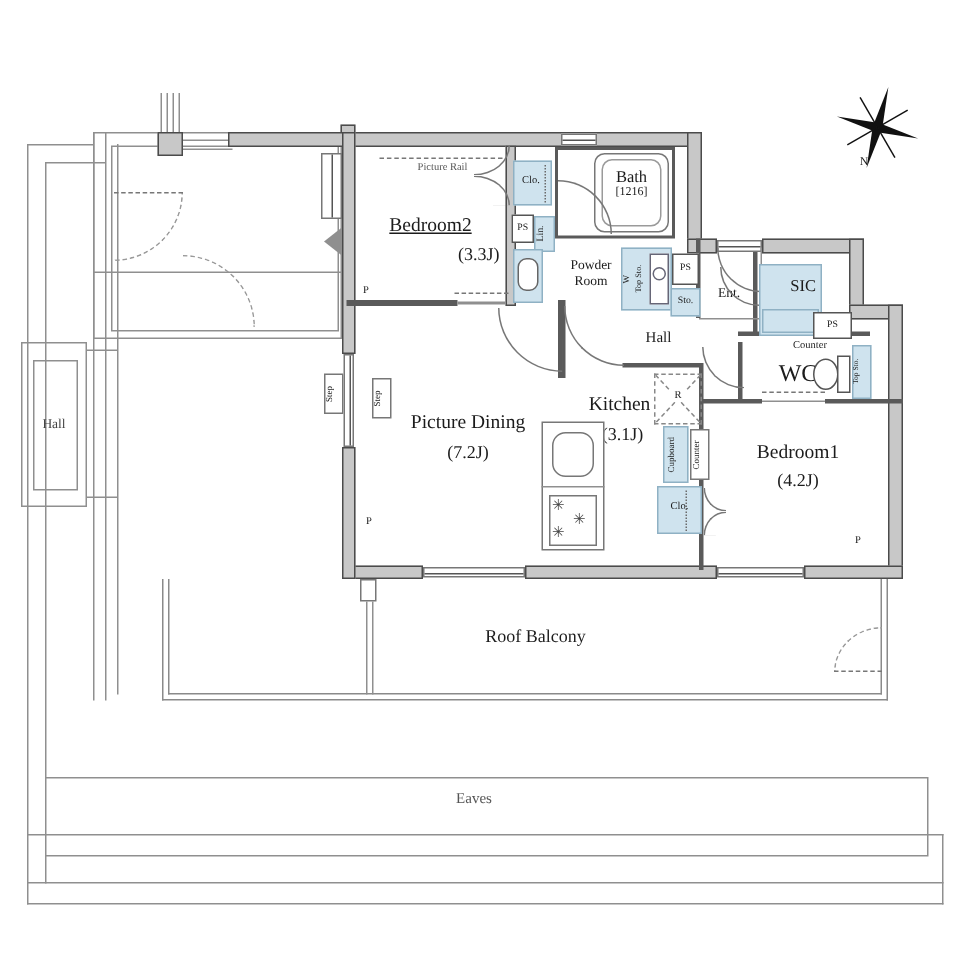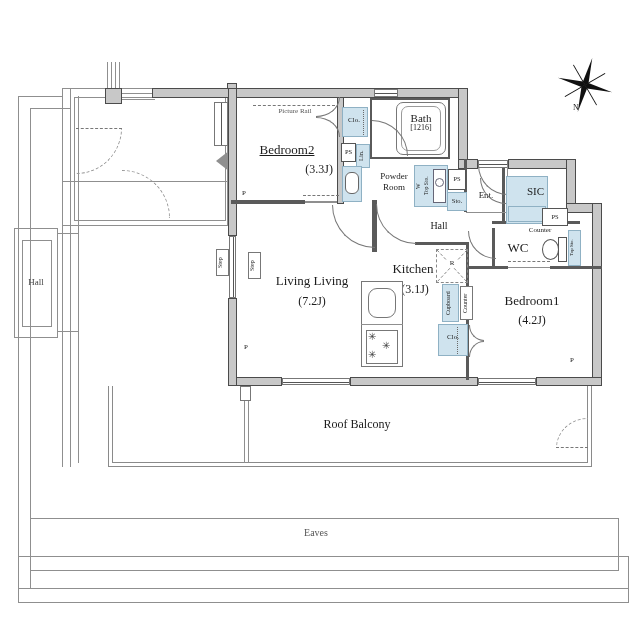--- a/index.html
+++ b/index.html
@@ -163,21 +163,21 @@
   <div class="abs lbl" style="left:470px;top:191px;width:32px;font-size:9px;">Ent.</div>
 
   <div class="abs blue" style="left:506px;top:176px;width:42px;height:48px;"></div>
   <div class="abs" style="left:508px;top:206px;width:38px;height:16px;border:1px solid #8fb1c4;"></div>
   <div class="abs lbl" style="left:510px;top:186px;width:34px;font-size:11px;text-align:right;">SIC</div>
   <div class="abs arc" style="left:480px;top:178px;width:26px;height:26px;border-left:1px solid #777;border-bottom:1px solid #777;border-bottom-left-radius:100%;"></div>
   <div class="abs box" style="left:542px;top:208px;width:26px;height:18px;"></div>
   <div class="abs lbl" style="left:542px;top:213px;width:26px;font-size:6.5px;">PS</div>
 
   <div class="abs lbl" style="left:516px;top:227px;width:48px;font-size:7px;">Counter</div>
-  <div class="abs lbl" style="left:504px;top:241px;width:28px;font-size:13px;">WC</div>
+  <div class="abs lbl" style="left:518px;top:241px;width:28px;font-size:16px;">WC</div>
   <div class="abs" style="left:542px;top:239px;width:17px;height:21px;border:1px solid #555;border-radius:50%;background:#fff;"></div>
   <div class="abs" style="left:558px;top:237px;width:9px;height:25px;border:1px solid #555;background:#fff;"></div>
   <div class="abs blue" style="left:568px;top:230px;width:13px;height:36px;"></div>
   <div class="abs vt" style="left:569px;top:232px;width:11px;height:32px;font-size:5px;">Top Sto.</div>
   <div class="abs arc" style="left:468px;top:231px;width:28px;height:28px;border-left:1px solid #777;border-bottom:1px solid #777;border-bottom-left-radius:100%;"></div>
 
   <div class="abs lbl" style="left:424px;top:221px;width:30px;font-size:10px;">Hall</div>
   <div class="abs arc" style="left:332px;top:205px;width:43px;height:43px;border-left:1px solid #777;border-bottom:1px solid #777;border-bottom-left-radius:100%;"></div>
 
   <div class="abs lbl" style="left:384px;top:262px;width:58px;font-size:13px;">Kitchen</div>
@@ -204,21 +204,21 @@
   <div class="abs vt" style="left:462px;top:287px;width:9px;height:32px;font-size:6px;">Counter</div>
 
   <div class="abs blue" style="left:438px;top:324px;width:30px;height:32px;"></div>
   <div class="abs dot-v" style="left:457px;top:327px;width:1px;height:27px;"></div>
   <div class="abs lbl" style="left:438px;top:334px;width:30px;font-size:7px;">Clo.</div>
   <div class="abs arc" style="left:469px;top:325px;width:15px;height:16px;border-left:1px solid #777;border-bottom:1px solid #777;border-bottom-left-radius:100%;"></div>
   <div class="abs arc" style="left:469px;top:341px;width:15px;height:16px;border-left:1px solid #777;border-top:1px solid #777;border-top-left-radius:100%;"></div>
 
   <div class="abs lbl" style="left:241px;top:143px;width:92px;font-size:13px;text-decoration:underline;">Bedroom2</div>
   <div class="abs lbl" style="left:241px;top:163px;width:92px;font-size:12px;text-align:right;">(3.3J)</div>
-  <div class="abs lbl" style="left:257px;top:274px;width:110px;font-size:13px;">Living Living</div>
+  <div class="abs lbl" style="left:257px;top:274px;width:110px;font-size:13px;">Picture Dining</div>
   <div class="abs lbl" style="left:257px;top:295px;width:110px;font-size:12px;">(7.2J)</div>
   <div class="abs lbl" style="left:484px;top:294px;width:96px;font-size:13px;">Bedroom1</div>
   <div class="abs lbl" style="left:484px;top:314px;width:96px;font-size:12px;">(4.2J)</div>
 
   <div class="abs tbox" style="left:216px;top:249px;width:13px;height:27px;"></div>
   <div class="abs vt" style="left:217px;top:250px;width:11px;height:25px;font-size:6px;">Step</div>
   <div class="abs tbox" style="left:248px;top:252px;width:13px;height:27px;"></div>
   <div class="abs vt" style="left:249px;top:253px;width:11px;height:25px;font-size:6px;">Step</div>
 
   <div class="abs lbl" style="left:239px;top:190px;width:10px;font-size:7px;">P</div>

